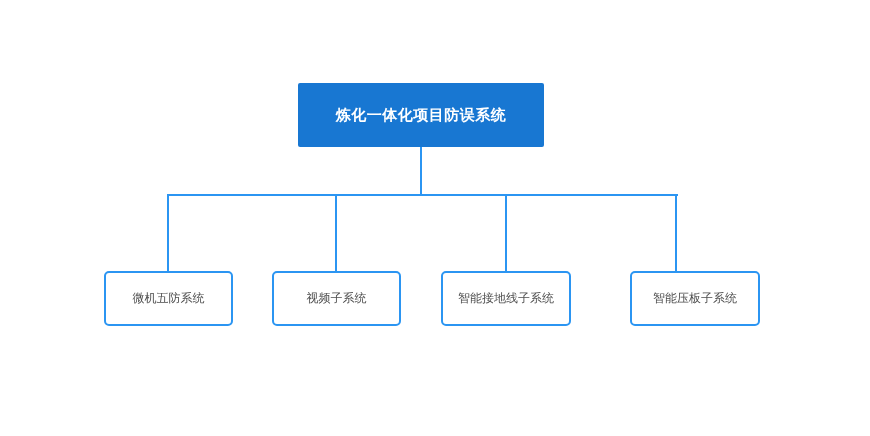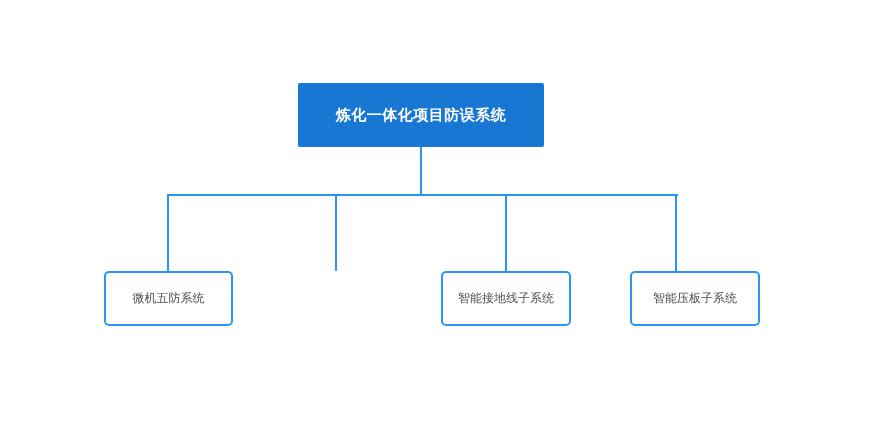--- a/index.html
+++ b/index.html
@@ -77,20 +77,23 @@
   <div class="line drop-4"></div>
 
   <div class="node root-node">
     <span>炼化一体化项目防误系统</span>
   </div>
 
   <div class="node child-node child-1">
     <span>微机五防系统</span>
   </div>
 
+  <div class="node child-node child-2">
+    <span>视频子系统</span>
+  </div>
 
   <div class="node child-node child-3">
     <span>智能接地线子系统</span>
   </div>
 
   <div class="node child-node child-4">
     <span>智能压板子系统</span>
   </div>
 
 </div>

